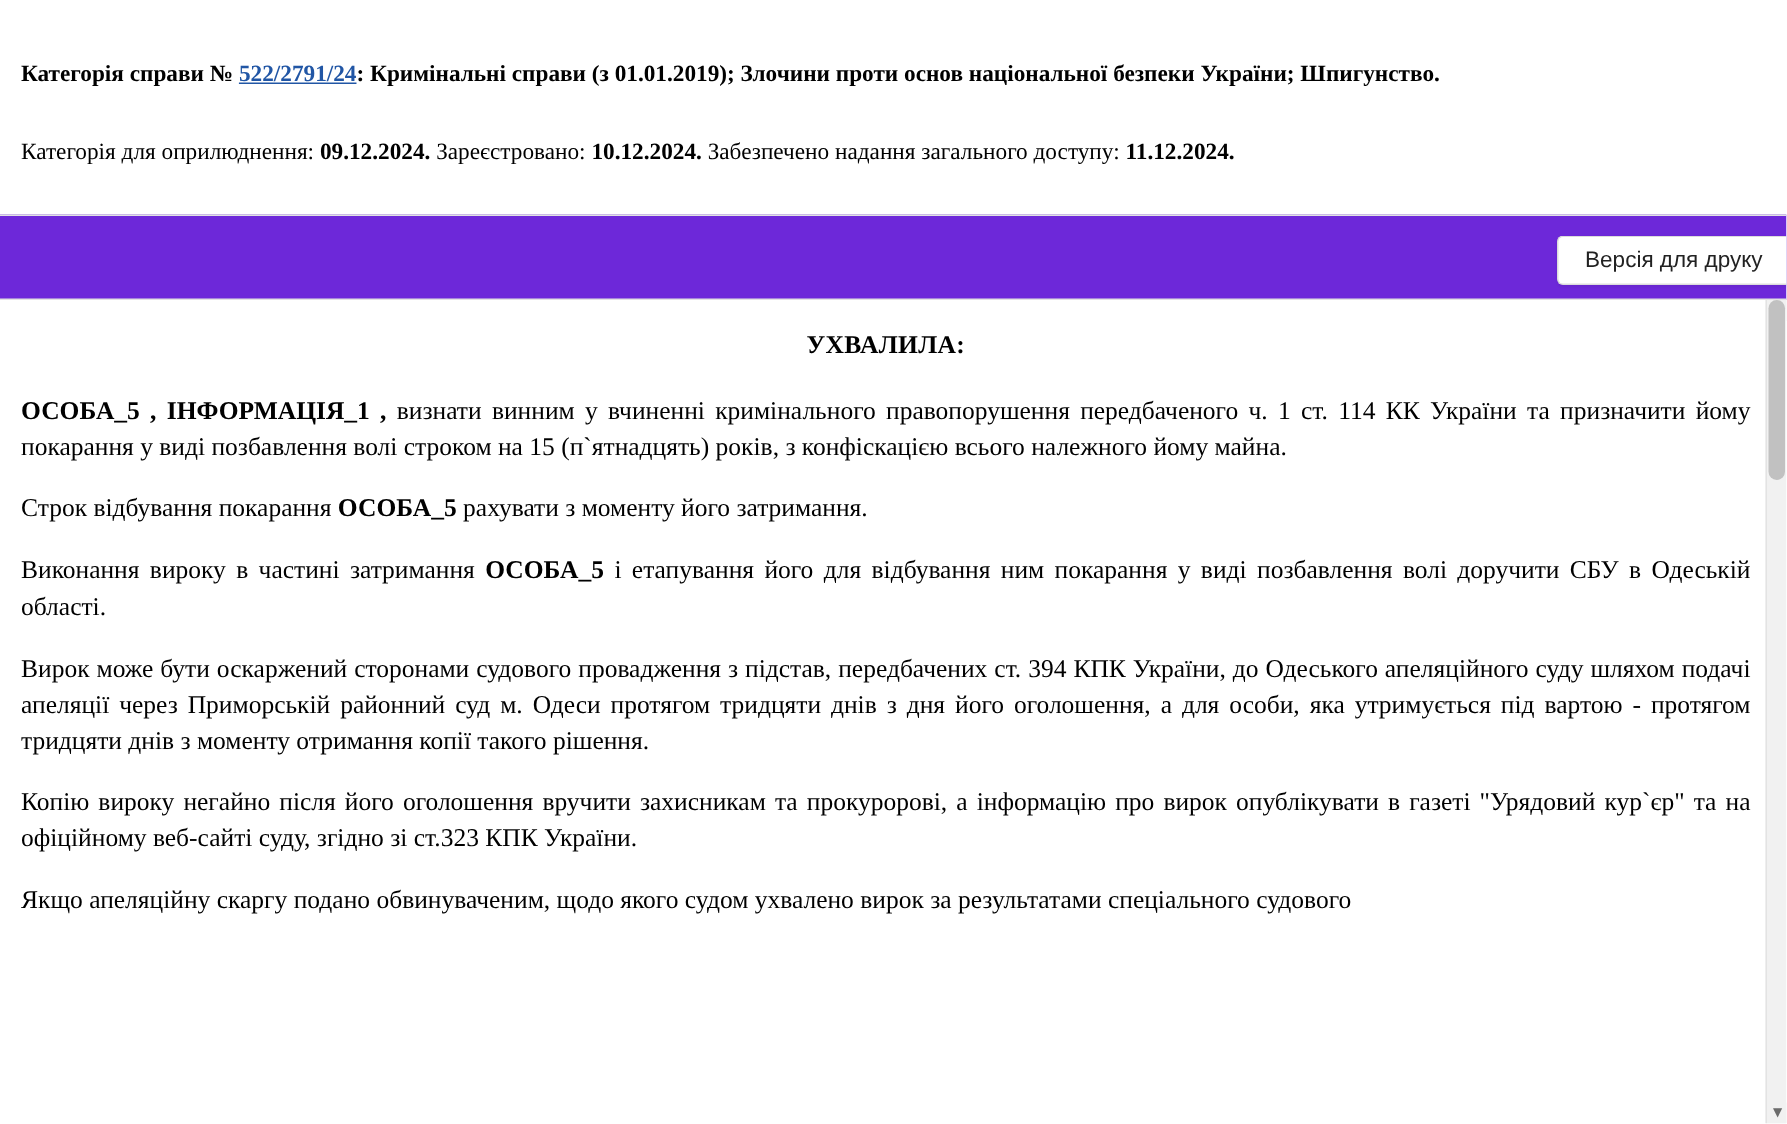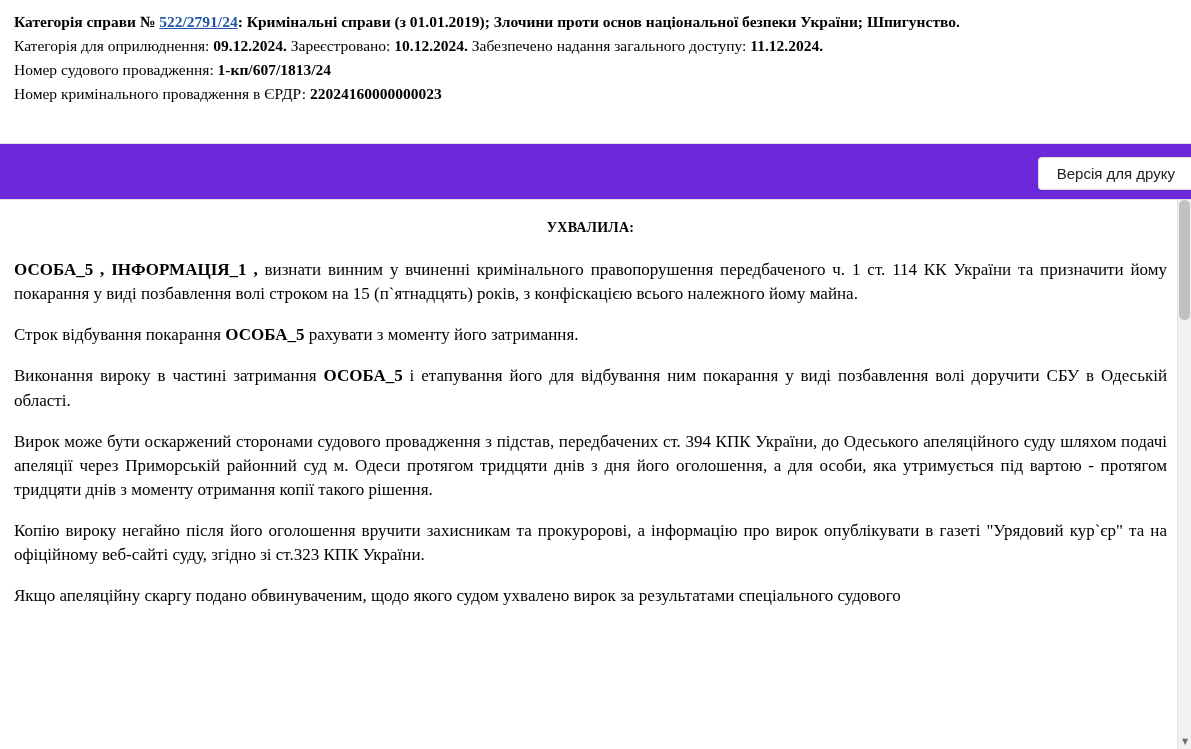--- a/index.html
+++ b/index.html
@@ -18,20 +18,21 @@
 
   
   .meta-block {
     padding: 10px 14px 8px 14px;
     font-size: 15.5px;
     line-height: 1.55;
   }
   .meta-line {
     white-space: nowrap;
     overflow: hidden;
+    margin-top: 28px;
   }
   .meta-label {
     font-weight: bold;
   }
   .meta-value {
     font-weight: bold;
   }
   .case-link {
     color: #2156a5;
     text-decoration: underline;
@@ -81,21 +82,21 @@
     overflow: hidden;
     padding: 0;
     box-sizing: border-box;
   }
   .doc-inner {
     padding: 20px 24px 0 14px;
   }
   .doc-heading {
     text-align: center;
     font-weight: bold;
-    font-size: 14px;
+    font-size: 17px;
     margin: 0 0 22px 0;
     letter-spacing: 0.2px;
   }
   .para {
     font-size: 17px;
     line-height: 1.42;
     text-align: justify;
     margin: 0 0 17px 0;
     text-indent: 0;
     hyphens: none;
@@ -154,24 +155,20 @@
     <span class="meta-value">09.12.2024.</span>
     <span class="meta-normal">Зареєстровано:</span>
     <span class="meta-value">10.12.2024.</span>
     <span class="meta-normal">Забезпечено надання загального доступу:</span>
     <span class="meta-value">11.12.2024.</span>
   </div>
   <div class="meta-line">
     <span class="meta-normal">Номер судового провадження:</span>
     <span class="meta-value">1-кп/607/1813/24</span>
   </div>
-  <div class="meta-line">
-    <span class="meta-normal">Номер кримінального провадження в ЄРДР:</span>
-    <span class="meta-value">22024160000000023</span>
-  </div>
 </div>
 
 <div class="print-bar">
   <div class="print-btn">Версія для друку</div>
 </div>
 
 <div class="doc">
   <div class="doc-inner">
     <div class="doc-heading">УХВАЛИЛА:</div>
 

